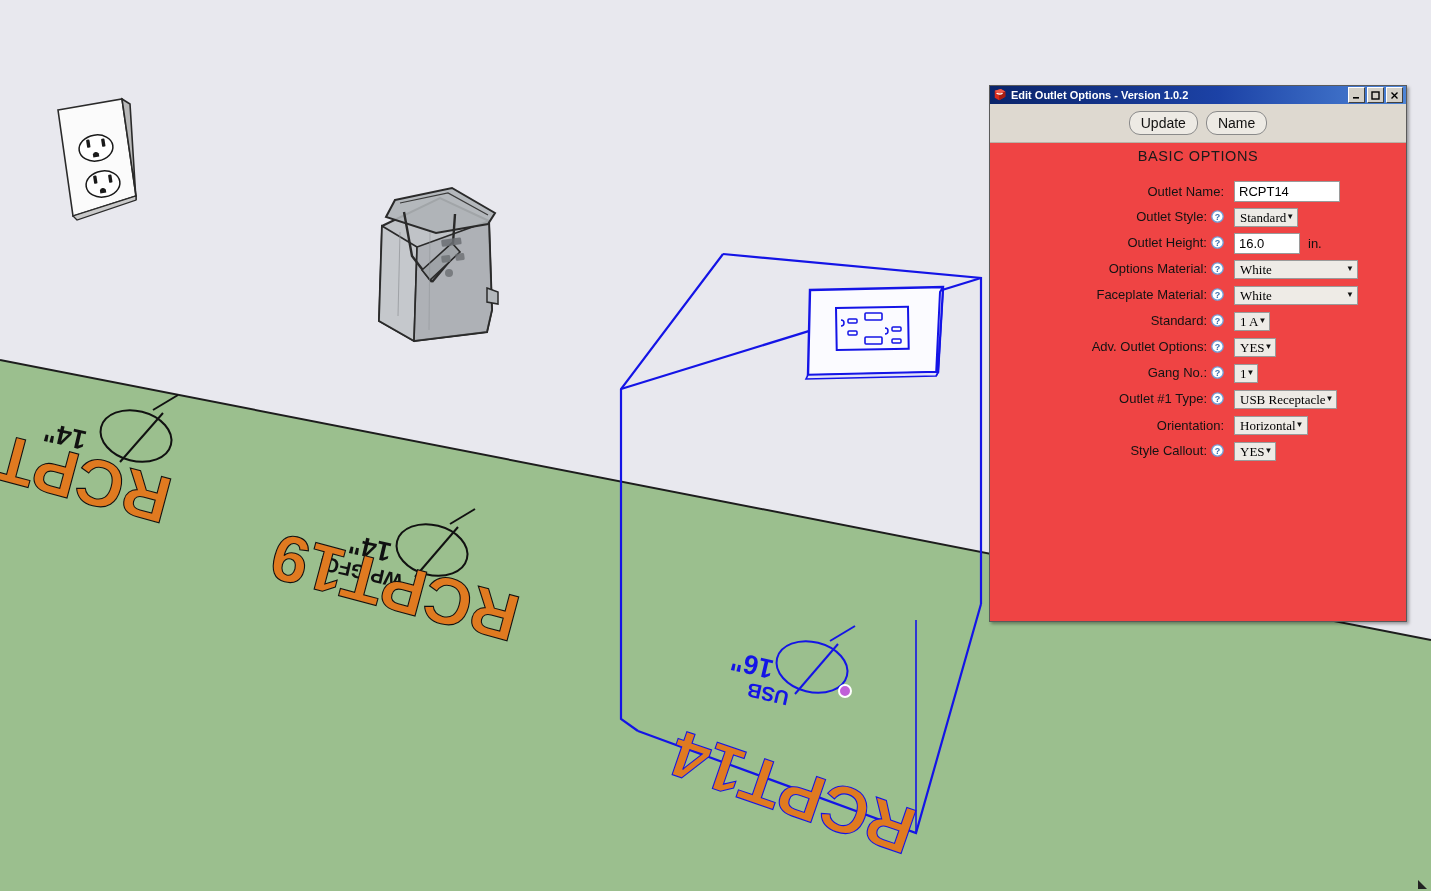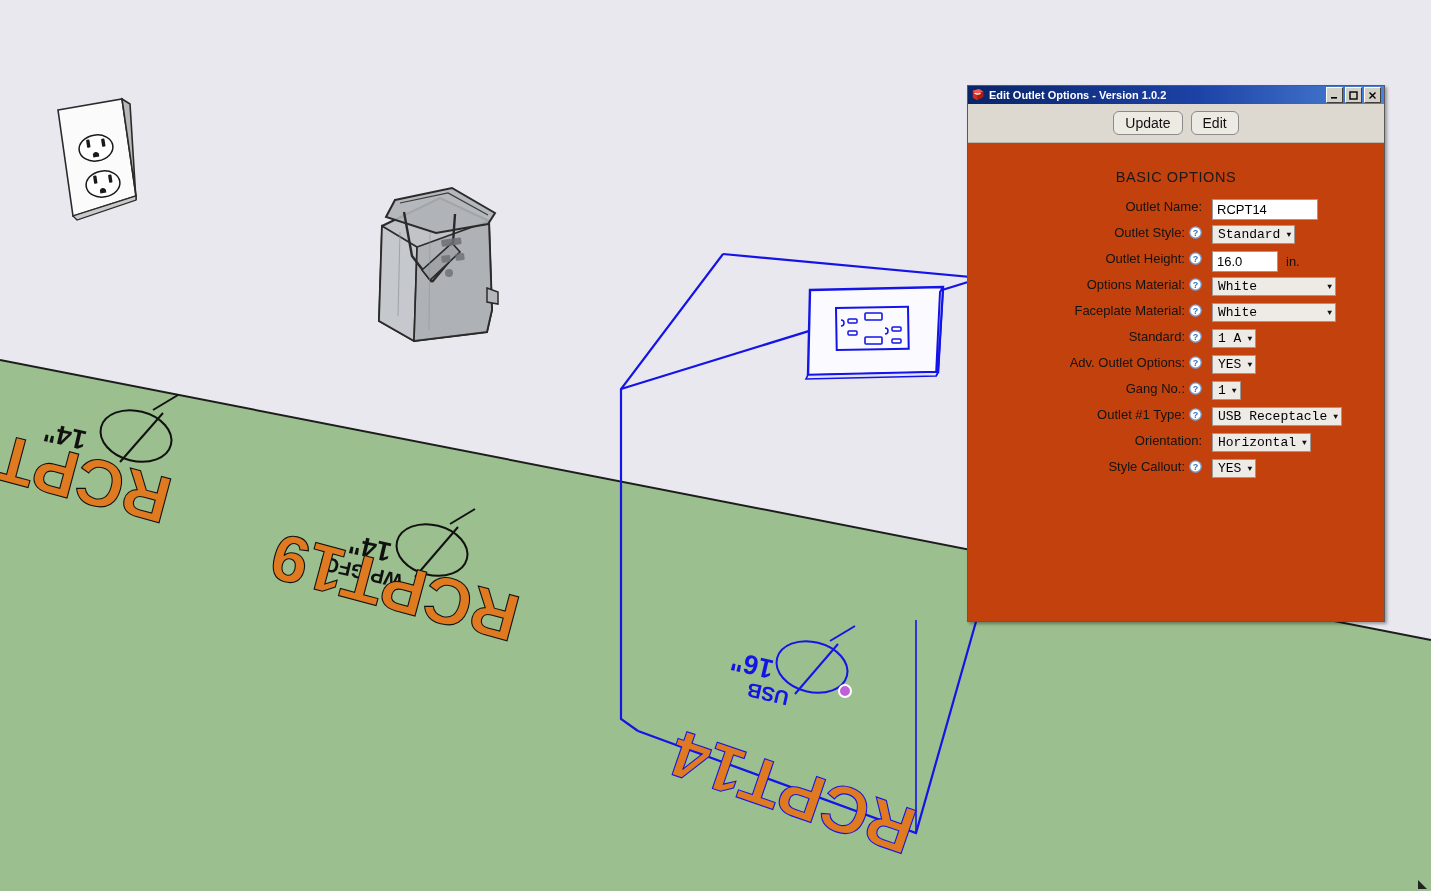--- a/index.html
+++ b/index.html
@@ -20,21 +20,21 @@
     position: absolute;
     left: 0; top: 0;
     width: 1431px; height: 891px;
     background: #e8e8ee;
   }
   #viewport svg { display: block; }
 
   
   #dialog {
     position: absolute;
-    left: 967px;
+    left: 989px;
     top: 85px;
     width: 416px;
     height: 535px;
     background: #f2efe9;
     border: 1px solid #5a5a5a;
     box-shadow: 2px 2px 3px rgba(0,0,0,0.35);
     display: flex;
     flex-direction: column;
   }
   .titlebar {
@@ -87,42 +87,42 @@
     flex: none;
   }
   .tbtn {
     background: #edeae4;
     border: 1px solid #8a8a8a;
     padding: 2px 11px;
     font-size: 14px;
     color: #111;
     font-family: "Liberation Sans", sans-serif;
     cursor: pointer;
-    border-radius: 6px;
+    border-radius: 11px;
     line-height: 18px;
   }
 
   .form-area {
     flex: 1;
-    background: #c2410c;
-    padding-top: 26px;
+    background: #ef4444;
+    padding-top: 5px;
     overflow: hidden;
   }
   .section-head {
     text-align: center;
     font-size: 14.5px;
     color: #1a1a1a;
     letter-spacing: 0.6px;
     margin-bottom: 14px;
     font-family: "Liberation Sans", sans-serif;
   }
   .rows { padding: 0 0 0 0; }
   .row {
     display: flex;
-    align-items: flex-start;
+    align-items: center;
     height: 26px;
   }
   .row .lbl {
     width: 234px;
     text-align: right;
     padding-right: 10px;
     font-size: 13px;
     color: #131313;
     white-space: nowrap;
     font-family: "Liberation Sans", sans-serif;
@@ -139,34 +139,33 @@
     background: #ffffff;
     border: 1px solid #9a9a9a;
     padding: 1px 4px;
     height: 17px;
     line-height: 17px;
     box-sizing: content-box;
   }
   .unit { font-size: 13px; color: #111; margin-left: 8px; }
 
   .sel {
-    font-family: Liberation Mono, monospace;
+    font-family: Liberation Serif, serif;
     font-size: 13px;
     color: #000;
     background: #eeebe6;
     border: 1px solid #9a9a9a;
     height: 19px;
     line-height: 19px;
     padding: 0 3px 0 5px;
     display: inline-flex;
     align-items: center;
     justify-content: space-between;
     box-sizing: border-box;
     cursor: pointer;
-    gap: 6px;
   }
   .sel .arrow { font-size: 8px; line-height: 1; color:#111; }
 
   .advanced-head { margin-top: 24px; }
 </style>
 </head>
 <body>
 
 <div id="viewport">
   <svg width="1431" height="891" viewBox="0 0 1431 891" xmlns="http://www.w3.org/2000/svg">
@@ -296,21 +295,21 @@
       <span class="win-btn">
         <svg width="9" height="9" viewBox="0 0 9 9">
             <path d="M1.5 1.5 L7.5 7.5 M7.5 1.5 L1.5 7.5" stroke="#000" stroke-width="1.4"></path>
           </svg>
       </span>
     </span>
   </div>
 
   <div class="toolbar">
     <button class="tbtn">Update</button>
-    <button class="tbtn">Edit</button>
+    <button class="tbtn">Name</button>
   </div>
 
   <div class="form-area">
 
     <div class="section-head">BASIC OPTIONS</div>
     <div class="rows" id="basic-rows">
         <div class="row">
           <div class="lbl"><span>Outlet Name:</span></div>
           <div class="ctl">
             <input class="txt" type="text" value="RCPT14" style="width: 96px;">

